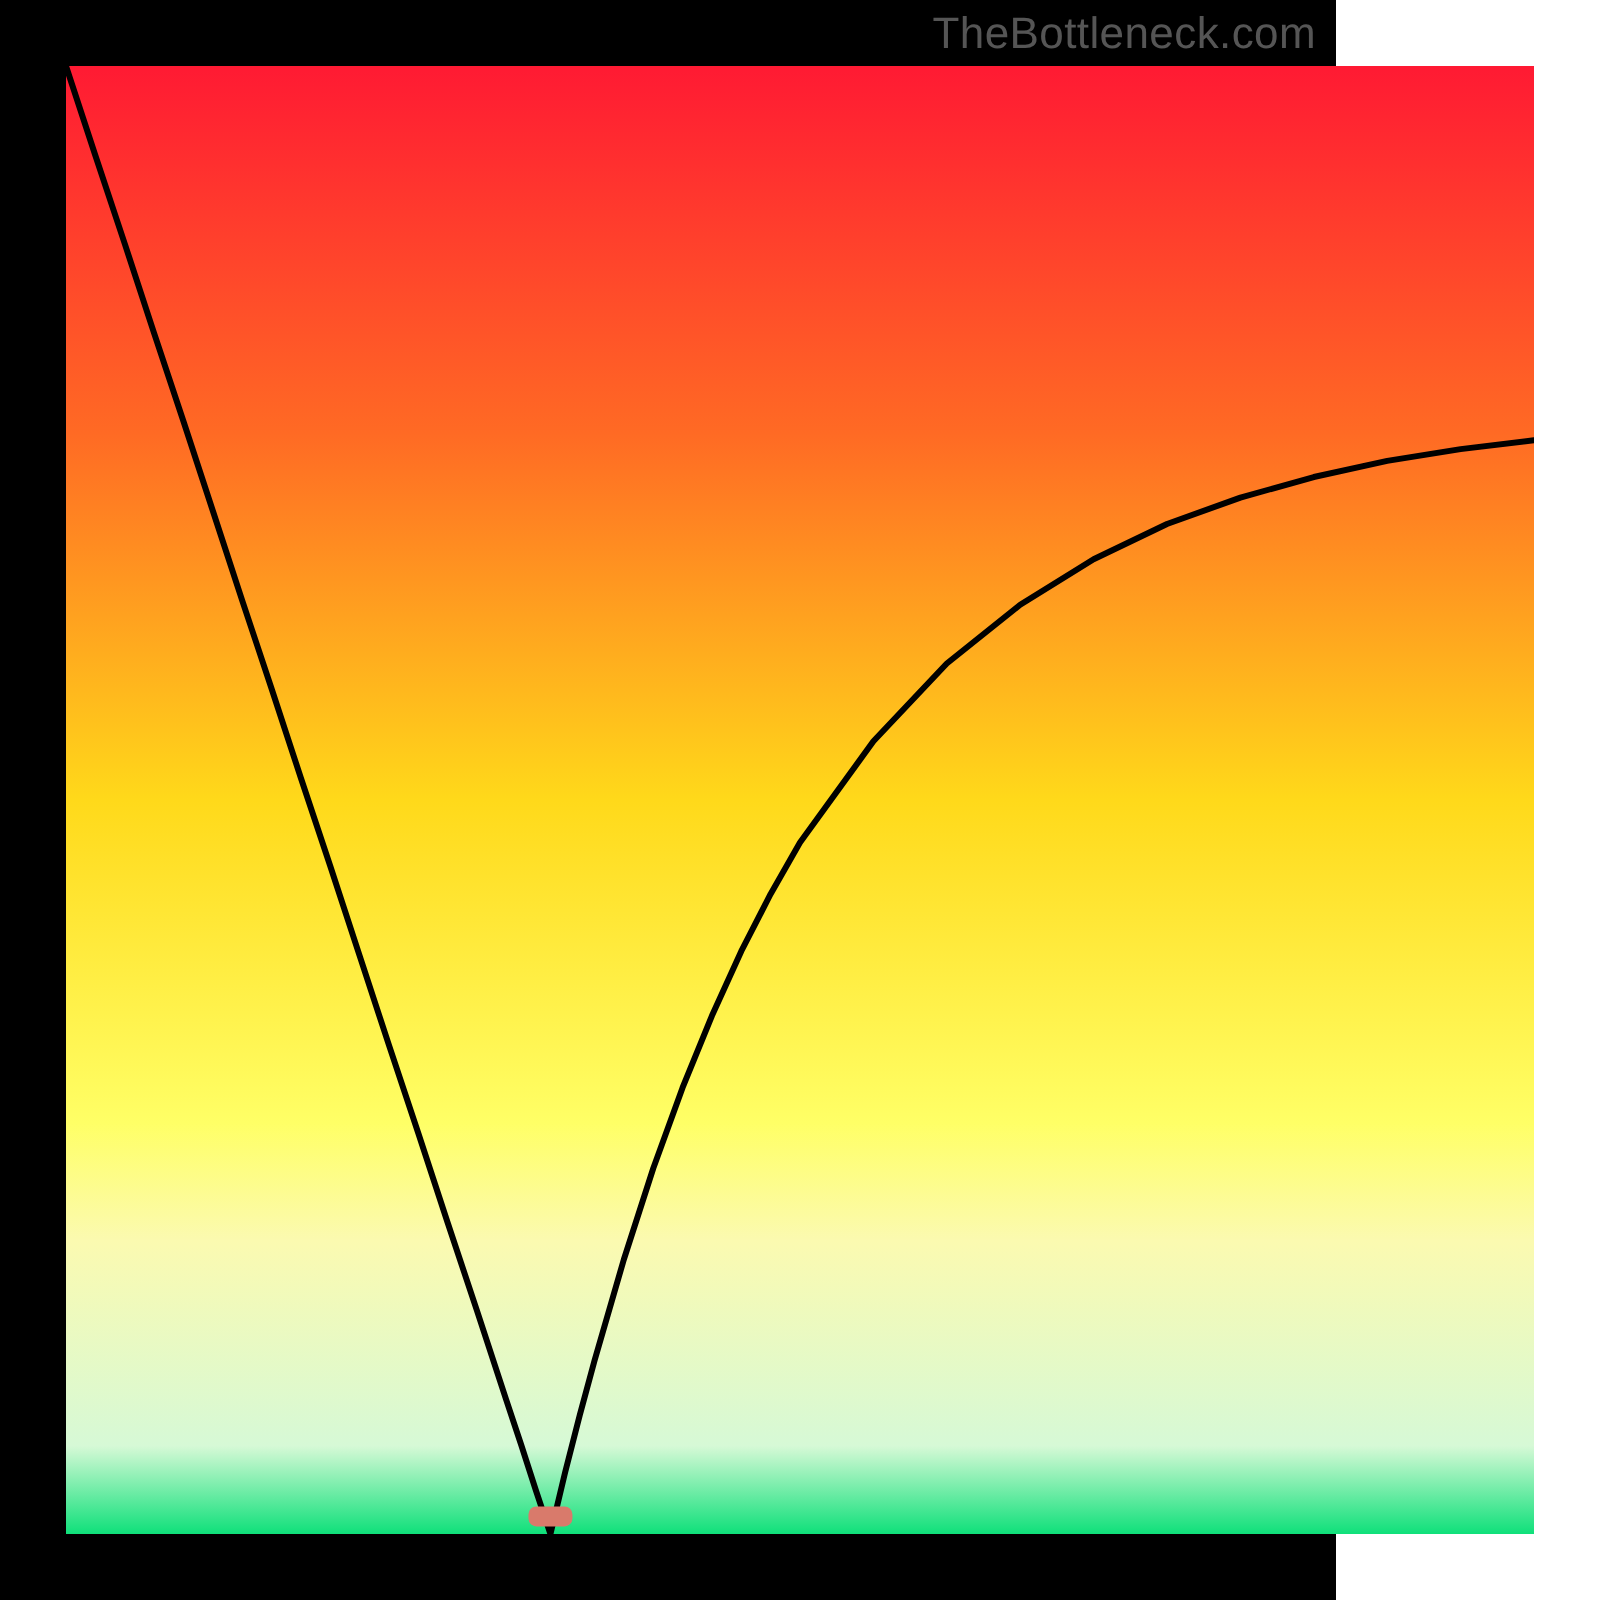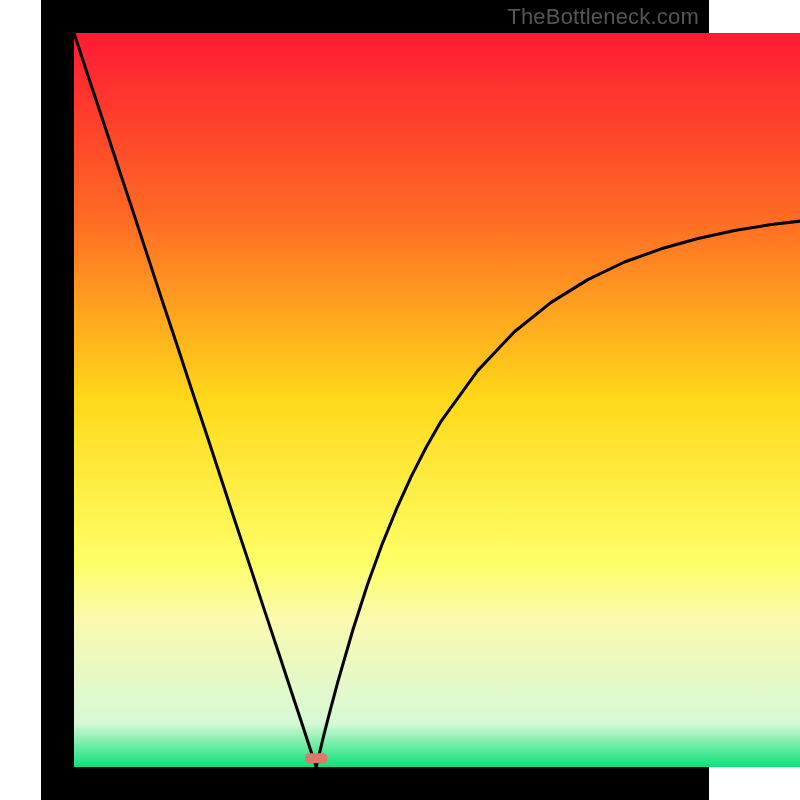--- a/index.html
+++ b/index.html
@@ -8,21 +8,20 @@
     width: 800px;
     height: 800px;
     overflow: hidden;
     background: #ffffff;
   }
   .chart-container {
     position: relative;
     width: 668px;
     height: 800px;
     background: #000000;
-    margin-left: 41px;
   }
   .watermark {
     position: absolute;
     top: 4px;
     right: 10px;
     font-family: Arial, Helvetica, sans-serif;
     font-size: 22px;
     color: #555555;
     letter-spacing: 0.2px;
     z-index: 10;

